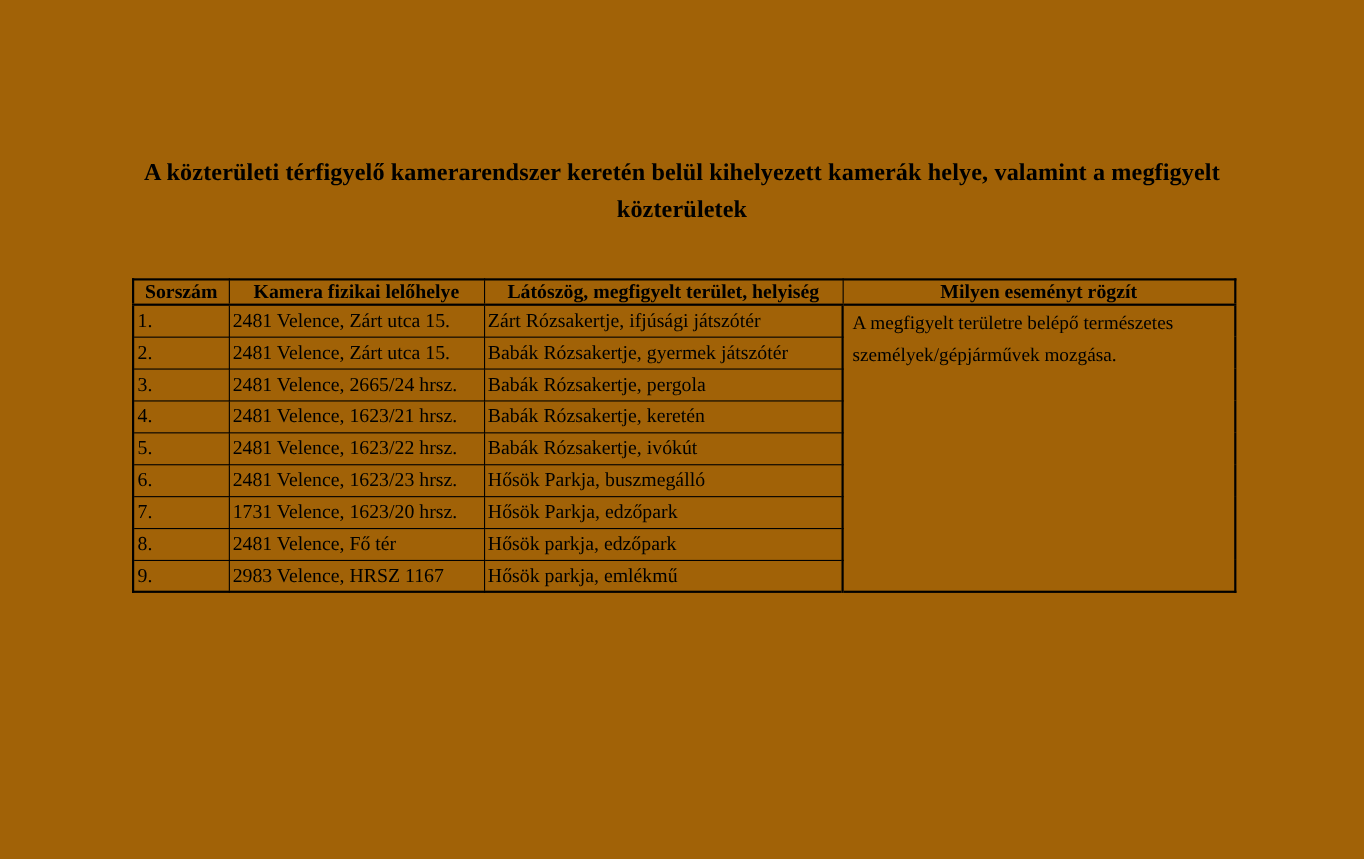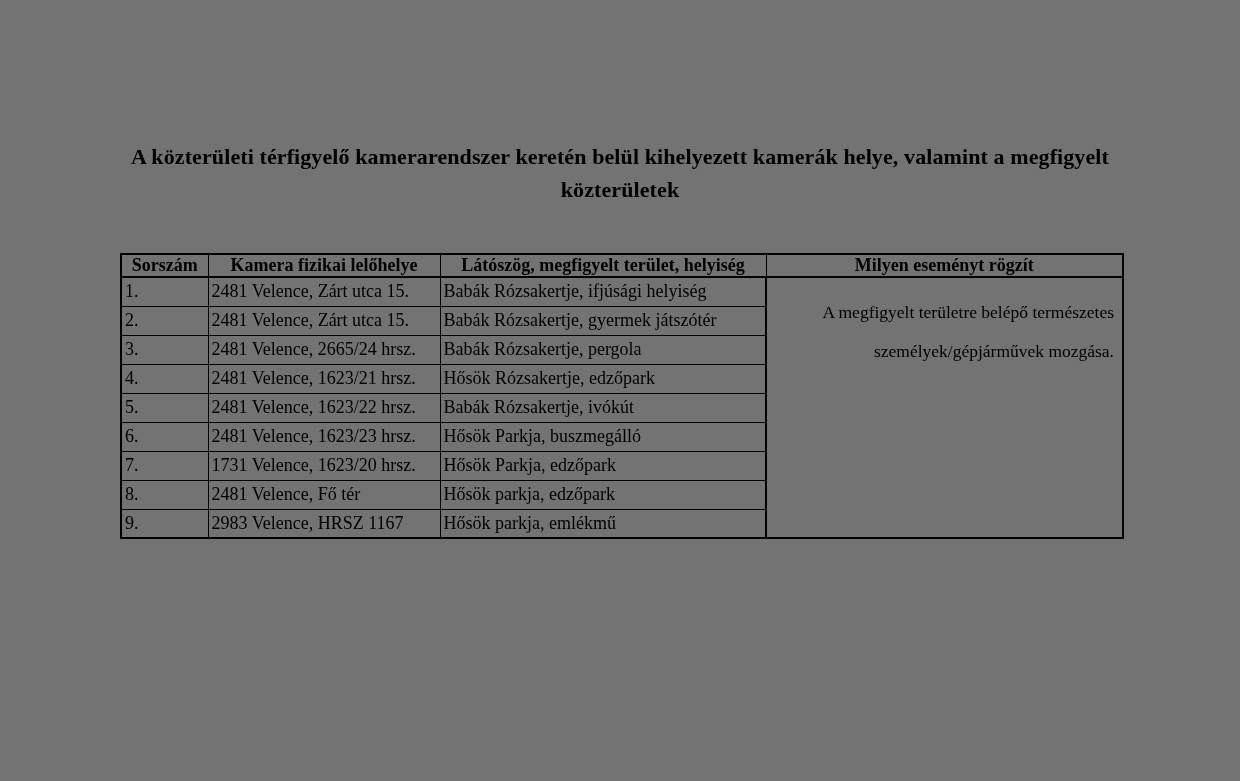--- a/index.html
+++ b/index.html
@@ -8,21 +8,21 @@
     height: 781px;
     background: #ffffff;
     overflow: hidden;
     font-family: "Liberation Serif", "DejaVu Serif", serif;
     color: #000000;
   }
   .page {
     position: relative;
     width: 1240px;
     height: 781px;
-    background: #737373;
+    background: #a16207;
   }
   .doc-title {
     position: absolute;
     top: 140px;
     left: 100px;
     right: 100px;
     text-align: center;
     font-size: 22px;
     font-weight: bold;
     line-height: 33px;
@@ -56,25 +56,25 @@
     font-size: 18px;
     border-bottom-width: 2px;
   }
   .cam-table td {
     vertical-align: middle;
     text-align: left;
     padding: 0 2px 0 3px;
   }
   .cam-table td.event-cell {
     vertical-align: top;
-    text-align: right;
+    text-align: left;
     white-space: normal;
-    line-height: 39px;
+    line-height: 29px;
     font-size: 17.5px;
-    padding: 15px 8px 0 8px;
+    padding: 1px 8px 0 8px;
     border-left-width: 2px;
   }
 </style>
 </head>
 <body>
 
 <div class="page">
 
   <div class="doc-title">A közterületi térfigyelő kamerarendszer keretén belül kihelyezett kamerák helye, valamint a megfigyelt közterületek</div>
 
@@ -90,37 +90,37 @@
         <th>Sorszám</th>
         <th>Kamera fizikai lelőhelye</th>
         <th>Látószög, megfigyelt terület, helyiség</th>
         <th>Milyen eseményt rögzít</th>
       </tr>
     </thead>
     <tbody>
         <tr>
       <td>1.</td>
       <td>2481 Velence, Zárt utca 15.</td>
-      <td>Babák Rózsakertje, ifjúsági helyiség</td>
+      <td>Zárt Rózsakertje, ifjúsági játszótér</td>
     <td rowspan="9" class="event-cell">A megfigyelt területre belépő természetes személyek/gépjárművek mozgása.</td>
         </tr>
         <tr>
       <td>2.</td>
       <td>2481 Velence, Zárt utca 15.</td>
       <td>Babák Rózsakertje, gyermek játszótér</td>
     </tr>
         <tr>
       <td>3.</td>
       <td>2481 Velence, 2665/24 hrsz.</td>
       <td>Babák Rózsakertje, pergola</td>
     </tr>
         <tr>
       <td>4.</td>
       <td>2481 Velence, 1623/21 hrsz.</td>
-      <td>Hősök Rózsakertje, edzőpark</td>
+      <td>Babák Rózsakertje, keretén</td>
     </tr>
         <tr>
       <td>5.</td>
       <td>2481 Velence, 1623/22 hrsz.</td>
       <td>Babák Rózsakertje, ivókút</td>
     </tr>
         <tr>
       <td>6.</td>
       <td>2481 Velence, 1623/23 hrsz.</td>
       <td>Hősök Parkja, buszmegálló</td>

